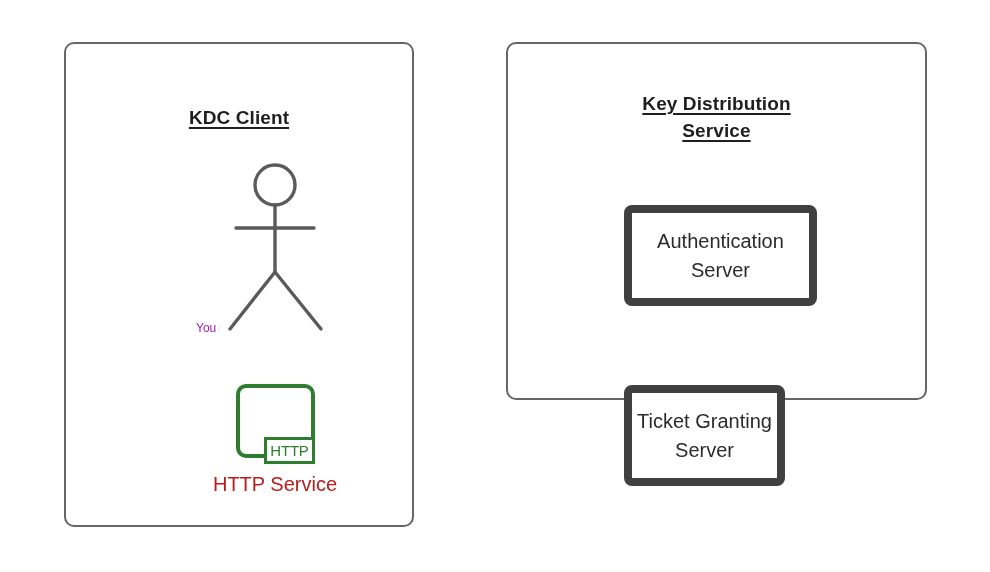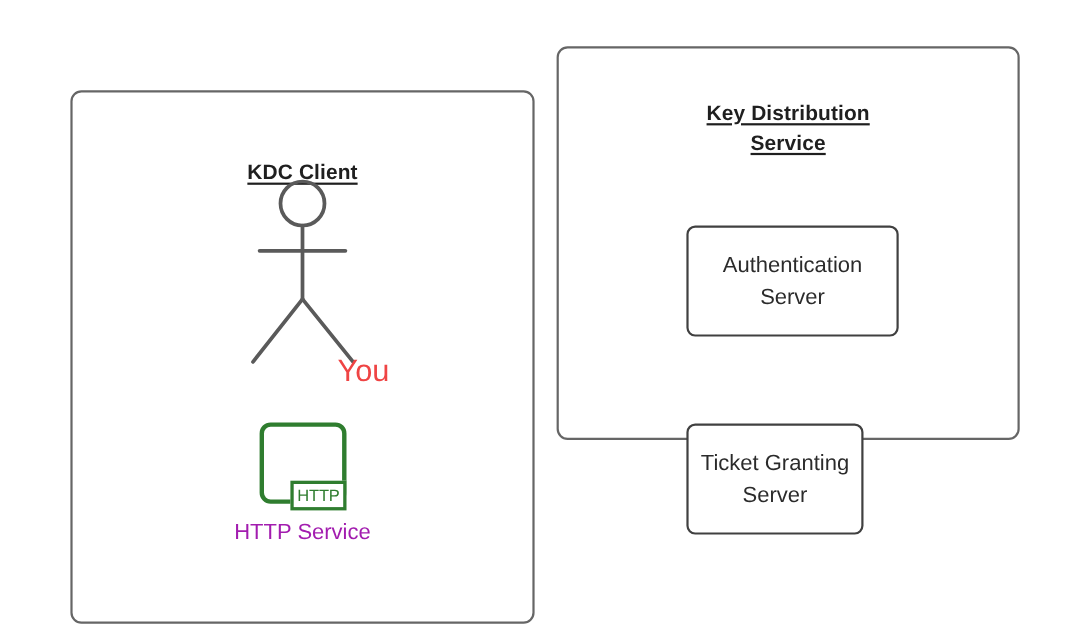--- a/index.html
+++ b/index.html
@@ -24,23 +24,22 @@
   .panel {
     position: absolute;
     background: #ffffff;
     border: 2px solid #666666;
     border-radius: 10px;
     box-sizing: border-box;
   }
   #panel-client {
     left: 64px;
     top: 42px;
-    width: 422px;
+    width: 350px;
     height: 485px;
-    margin-top: 40px;
   }
   #panel-kdc {
     left: 506px;
     top: 42px;
     width: 421px;
     height: 358px;
   }
 
   .panel-title {
     position: absolute;
@@ -70,23 +69,23 @@
     width: 128px;
     height: 175px;
   }
   .actor svg { display: block; }
 
   .actor-label {
     position: absolute;
     left: 196px;
     top: 321px;
     width: 158px;
-    text-align: right;
-    font-size: 28px;
-    color: #ef4444;
+    text-align: left;
+    font-size: 12px;
+    color: #a21caf;
   }
 
   
   .http-icon {
     position: absolute;
     left: 236px;
     top: 384px;
     width: 79px;
     height: 81px;
   }
@@ -118,27 +117,27 @@
     letter-spacing: -0.2px;
   }
 
   .service-label {
     position: absolute;
     left: 166px;
     top: 473px;
     width: 218px;
     text-align: center;
     font-size: 20px;
-    color: #a21caf;
+    color: #b91c1c;
   }
 
   
   .server-box {
     position: absolute;
-    border: 2px solid #404040;
+    border: 8px solid #404040;
     border-radius: 8px;
     background: #ffffff;
     box-sizing: border-box;
     display: flex;
     align-items: center;
     justify-content: center;
     text-align: center;
     font-size: 20px;
     color: #2b2b2b;
     line-height: 29px;

